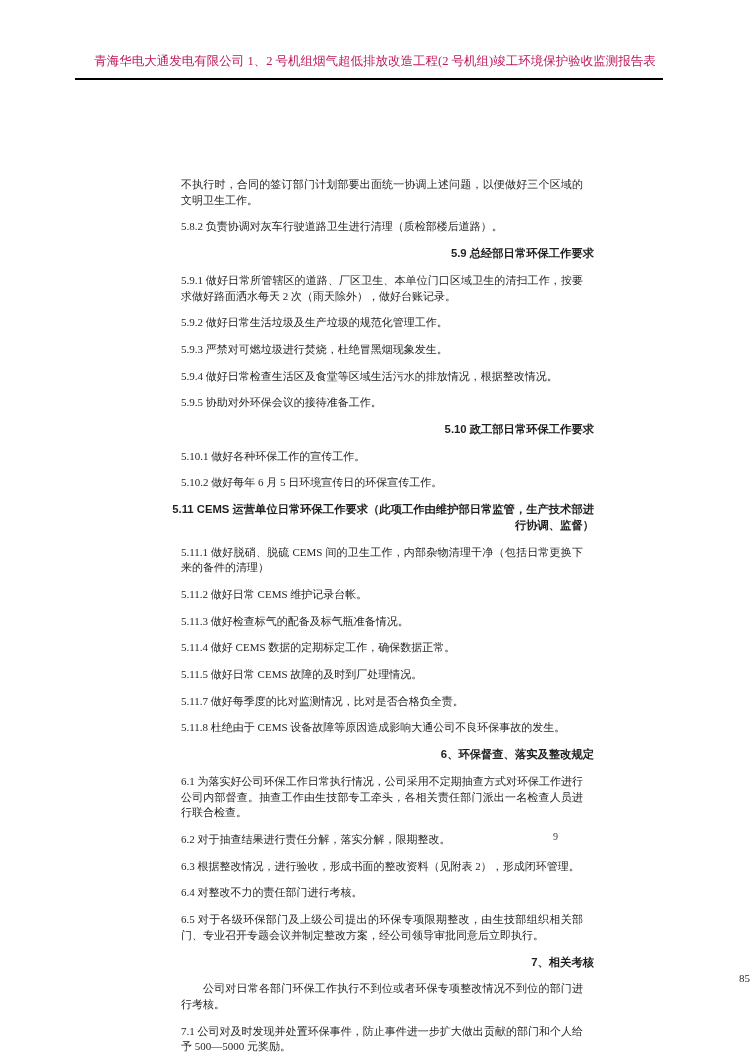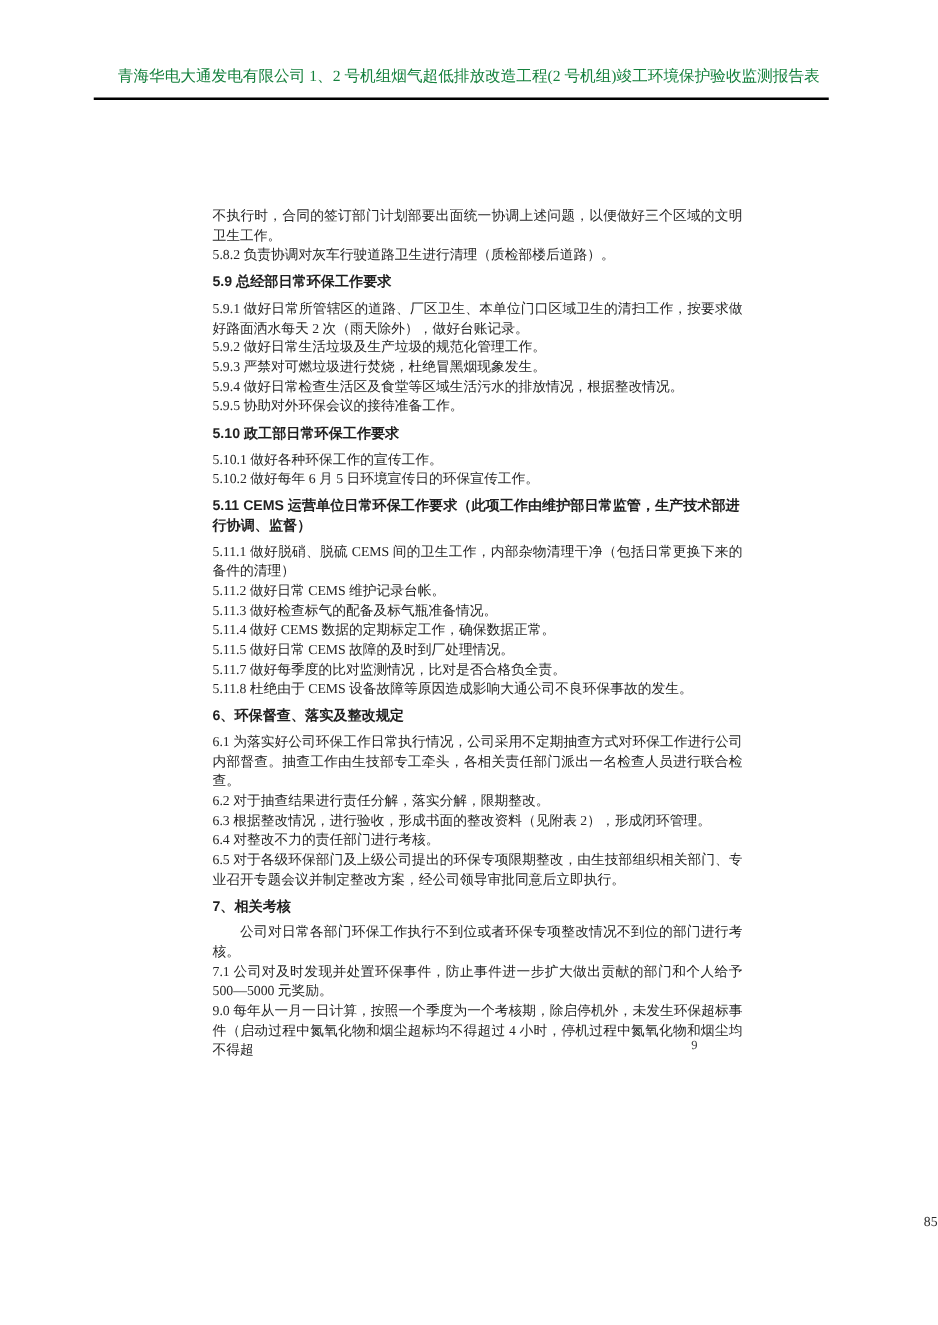--- a/index.html
+++ b/index.html
@@ -12,49 +12,49 @@
     font-family: "Liberation Serif", "DejaVu Serif", serif;
     color: #262626;
   }
   .page-header-title {
     position: absolute;
     top: 53px;
     left: 0;
     right: 0;
     text-align: center;
     font-size: 12.5px;
-    color: #15803d;
+    color: #be185d;
     white-space: nowrap;
   }
   .page-header-rule {
     position: absolute;
     top: 78px;
     left: 75px;
     width: 588px;
     height: 2px;
     background: #000000;
   }
   .doc-body {
     position: absolute;
     top: 166px;
     left: 170px;
     width: 424px;
     font-size: 11px;
     line-height: 15.7px;
     text-align: justify;
   }
-  .doc-body .para { margin: 0; }
+  .doc-body .para { margin: 11px; }
   .doc-body .para.indent { text-indent: 2em; }
   .doc-body .heading {
     font-family: "Liberation Sans", "DejaVu Sans", sans-serif;
     font-weight: bold;
     font-size: 11.3px;
     color: #1f1f1f;
     margin: 6px 0 5px 0;
-    text-align: left;
+    text-align: right;
   }
   .inner-pageno {
     position: absolute;
     top: 831px;
     left: 170px;
     width: 388px;
     text-align: right;
     font-size: 10px;
     color: #3a3a3a;
   }

